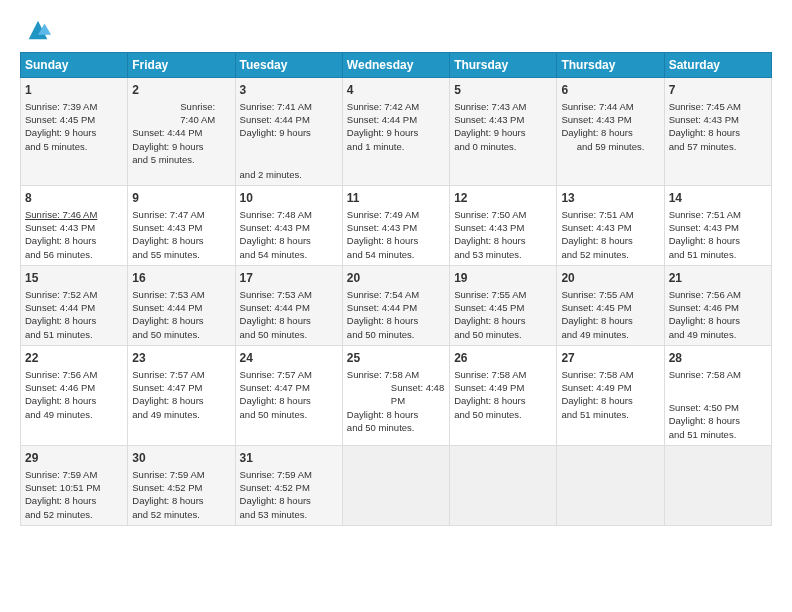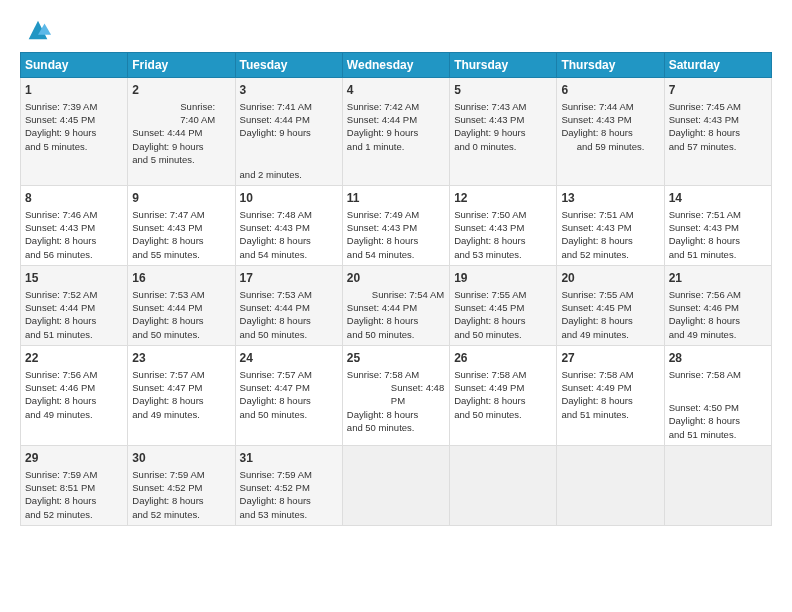--- a/index.html
+++ b/index.html
@@ -173,21 +173,21 @@
             <span class="day-num">7</span>
             <span style="display: block;">Sunrise: 7:45 AM</span>
             <span style="display: block;">Sunset: 4:43 PM</span>
             <span style="display: block;">Daylight: 8 hours</span>
             <span style="display: block;">and 57 minutes.</span>
           </td>
         </tr>
         <tr>
           <td>
             <span class="day-num">8</span>
-            <span style="display: block;">Sunrise: 7:46 AM</span>
+            <span style="display: block; text-decoration: underline;">Sunrise: 7:46 AM</span>
             <span style="display: block;">Sunset: 4:43 PM</span>
             <span style="display: block;">Daylight: 8 hours</span>
             <span style="display: block;">and 56 minutes.</span>
           </td>
           <td>
             <span class="day-num">9</span>
             <span style="display: block;">Sunrise: 7:47 AM</span>
             <span style="display: block;">Sunset: 4:43 PM</span>
             <span style="display: block;">Daylight: 8 hours</span>
             <span style="display: block;">and 55 minutes.</span>
@@ -245,21 +245,21 @@
           </td>
           <td>
             <span class="day-num">17</span>
             <span style="display: block;">Sunrise: 7:53 AM</span>
             <span style="display: block;">Sunset: 4:44 PM</span>
             <span style="display: block;">Daylight: 8 hours</span>
             <span style="display: block;">and 50 minutes.</span>
           </td>
           <td>
             <span class="day-num">20</span>
-            <span style="display: block; margin-left: 25px;">Sunrise: 7:54 AM</span>
+            <span style="display: block;">Sunrise: 7:54 AM</span>
             <span style="display: block;">Sunset: 4:44 PM</span>
             <span style="display: block;">Daylight: 8 hours</span>
             <span style="display: block;">and 50 minutes.</span>
           </td>
           <td>
             <span class="day-num">19</span>
             <span style="display: block;">Sunrise: 7:55 AM</span>
             <span style="display: block;">Sunset: 4:45 PM</span>
             <span style="display: block;">Daylight: 8 hours</span>
             <span style="display: block;">and 50 minutes.</span>
@@ -327,21 +327,21 @@
             <span style="display: block;">Sunrise: 7:58 AM</span>
             <span style="display: block; margin-top: 20px;">Sunset: 4:50 PM</span>
             <span style="display: block;">Daylight: 8 hours</span>
             <span style="display: block;">and 51 minutes.</span>
           </td>
         </tr>
         <tr>
           <td>
             <span class="day-num">29</span>
             <span style="display: block;">Sunrise: 7:59 AM</span>
-            <span style="display: block;">Sunset: 8:51 PM</span>
+            <span style="display: block;">Sunset: 10:51 PM</span>
             <span style="display: block;">Daylight: 8 hours</span>
             <span style="display: block;">and 52 minutes.</span>
           </td>
           <td>
             <span class="day-num">30</span>
             <span style="display: block;">Sunrise: 7:59 AM</span>
             <span style="display: block;">Sunset: 4:52 PM</span>
             <span style="display: block;">Daylight: 8 hours</span>
             <span style="display: block;">and 52 minutes.</span>
           </td>

